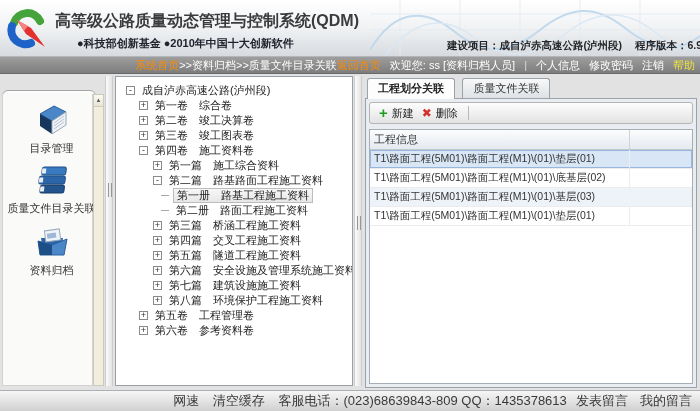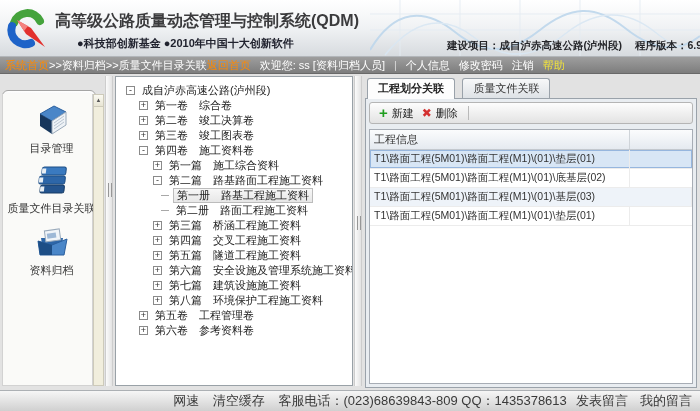--- a/index.html
+++ b/index.html
@@ -12,21 +12,21 @@
   .hdr-waves{position:absolute;right:0;top:0;opacity:.9;}
   .logo{position:absolute;left:4px;top:7px;}
   .hdr-title{position:absolute;left:55px;top:11px;font-size:16px;font-weight:bold;color:#3b3b3d;white-space:nowrap;}
   .hdr-sub{position:absolute;left:77px;top:36px;font-size:11px;font-weight:bold;color:#20222e;
            font-family:Liberation Sans, sans-serif;white-space:nowrap;text-align:center;}
   .hdr-info{position:absolute;left:447px;top:39px;font-size:10.5px;font-weight:bold;color:#25262a;white-space:nowrap;}
   .hdr-info .gap{display:inline-block;width:10px;}
   
   .nav{position:absolute;left:0;top:57px;width:700px;height:17px;box-sizing:border-box;
        background:linear-gradient(#9e9e9e,#7d7d7d);border-bottom:1px solid #696969;
-       font-size:11px;line-height:16px;color:#fff;display:flex;justify-content:flex-start;padding:0 5px;white-space:nowrap;}
+       font-size:11px;line-height:16px;color:#fff;display:flex;justify-content:flex-end;padding:0 5px;white-space:nowrap;}
   .crumb b{font-weight:normal;}
   .o-link{color:#ff8a00;cursor:pointer;}
   .nav-right{display:flex;gap:9px;}
   .nav-right .wlink{color:#fff;cursor:pointer;}
   .nav-right .help{color:#f0e23c;cursor:pointer;}
   .nav-right .sep{color:#d8d8d8;}
   
   .content{position:absolute;left:0;top:74px;width:700px;height:316px;background:#e2e2e2;}
   
   .sb-head{position:absolute;left:2px;top:16px;width:94px;height:18px;box-sizing:border-box;border:1px solid #a5a5a5;

